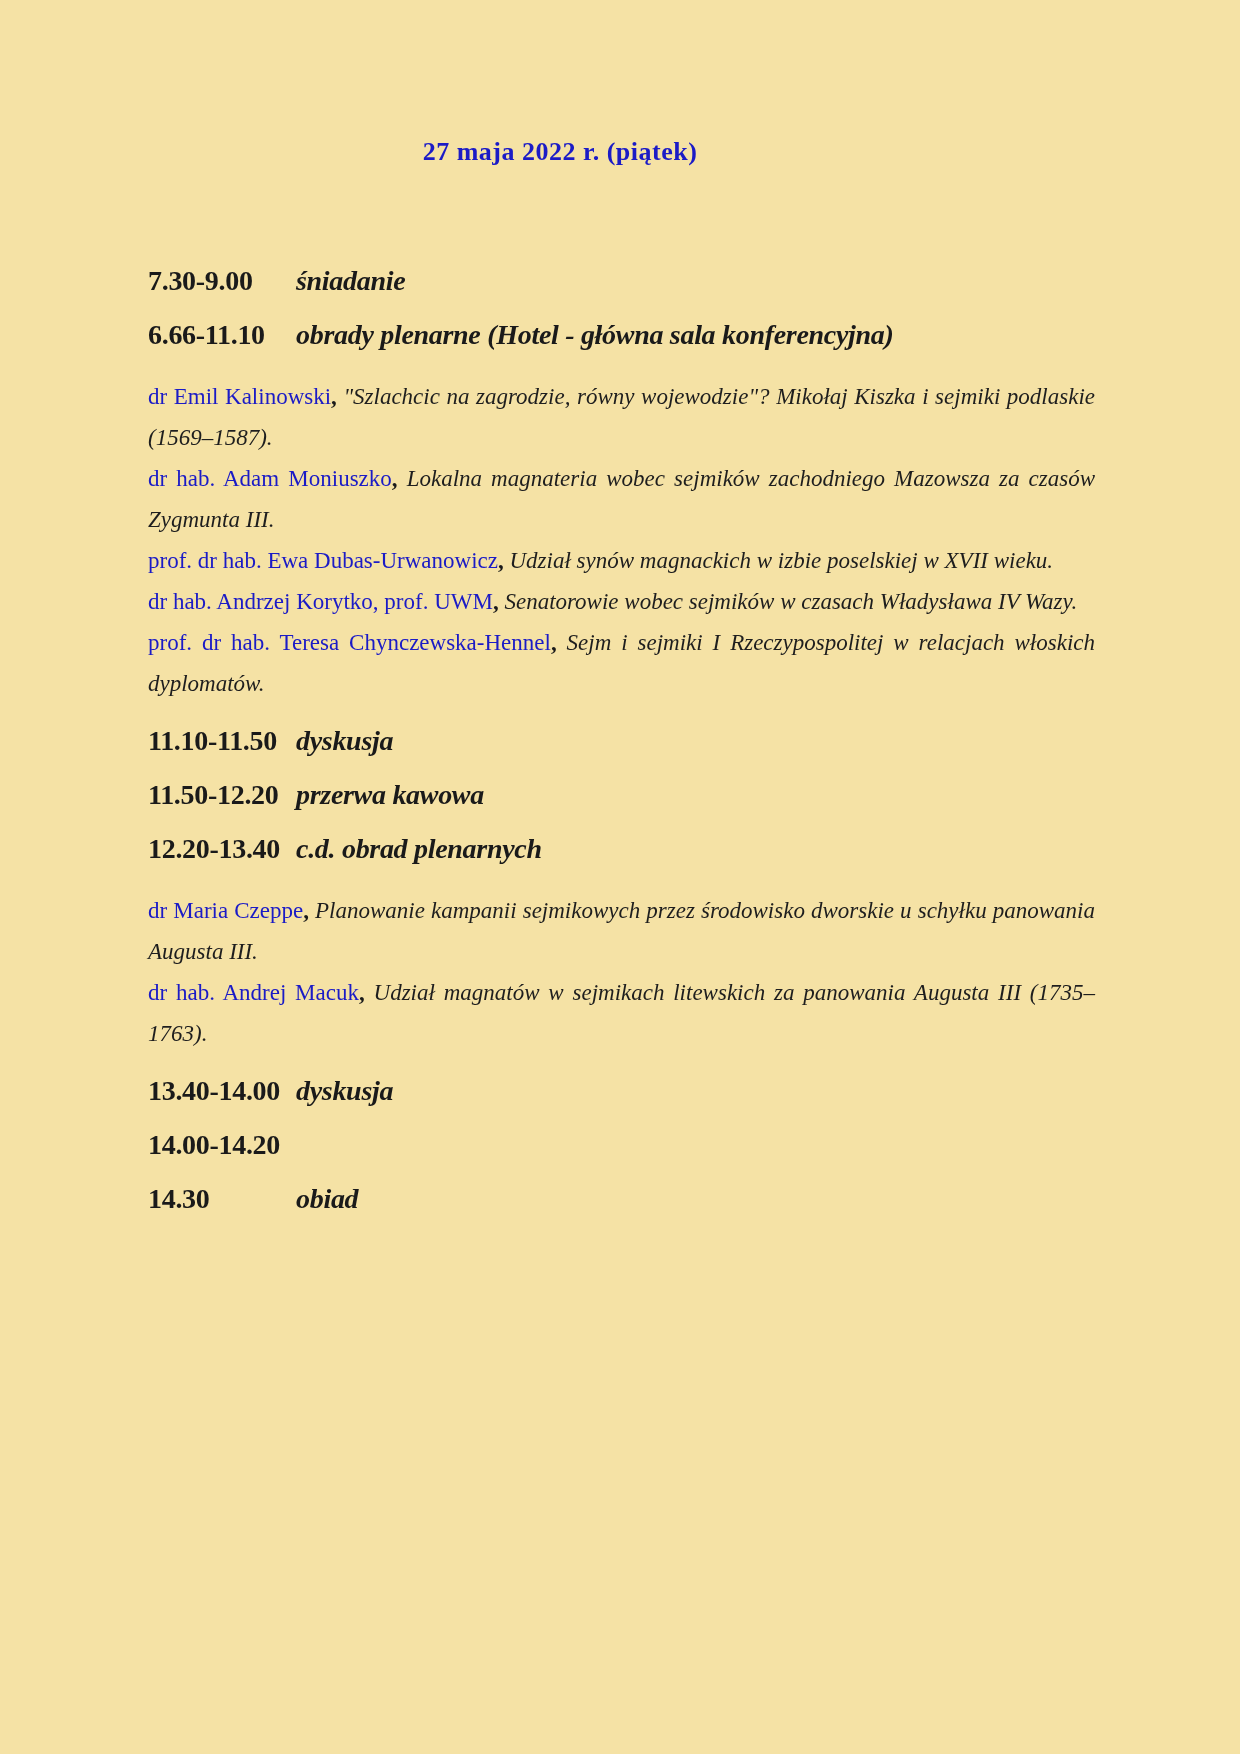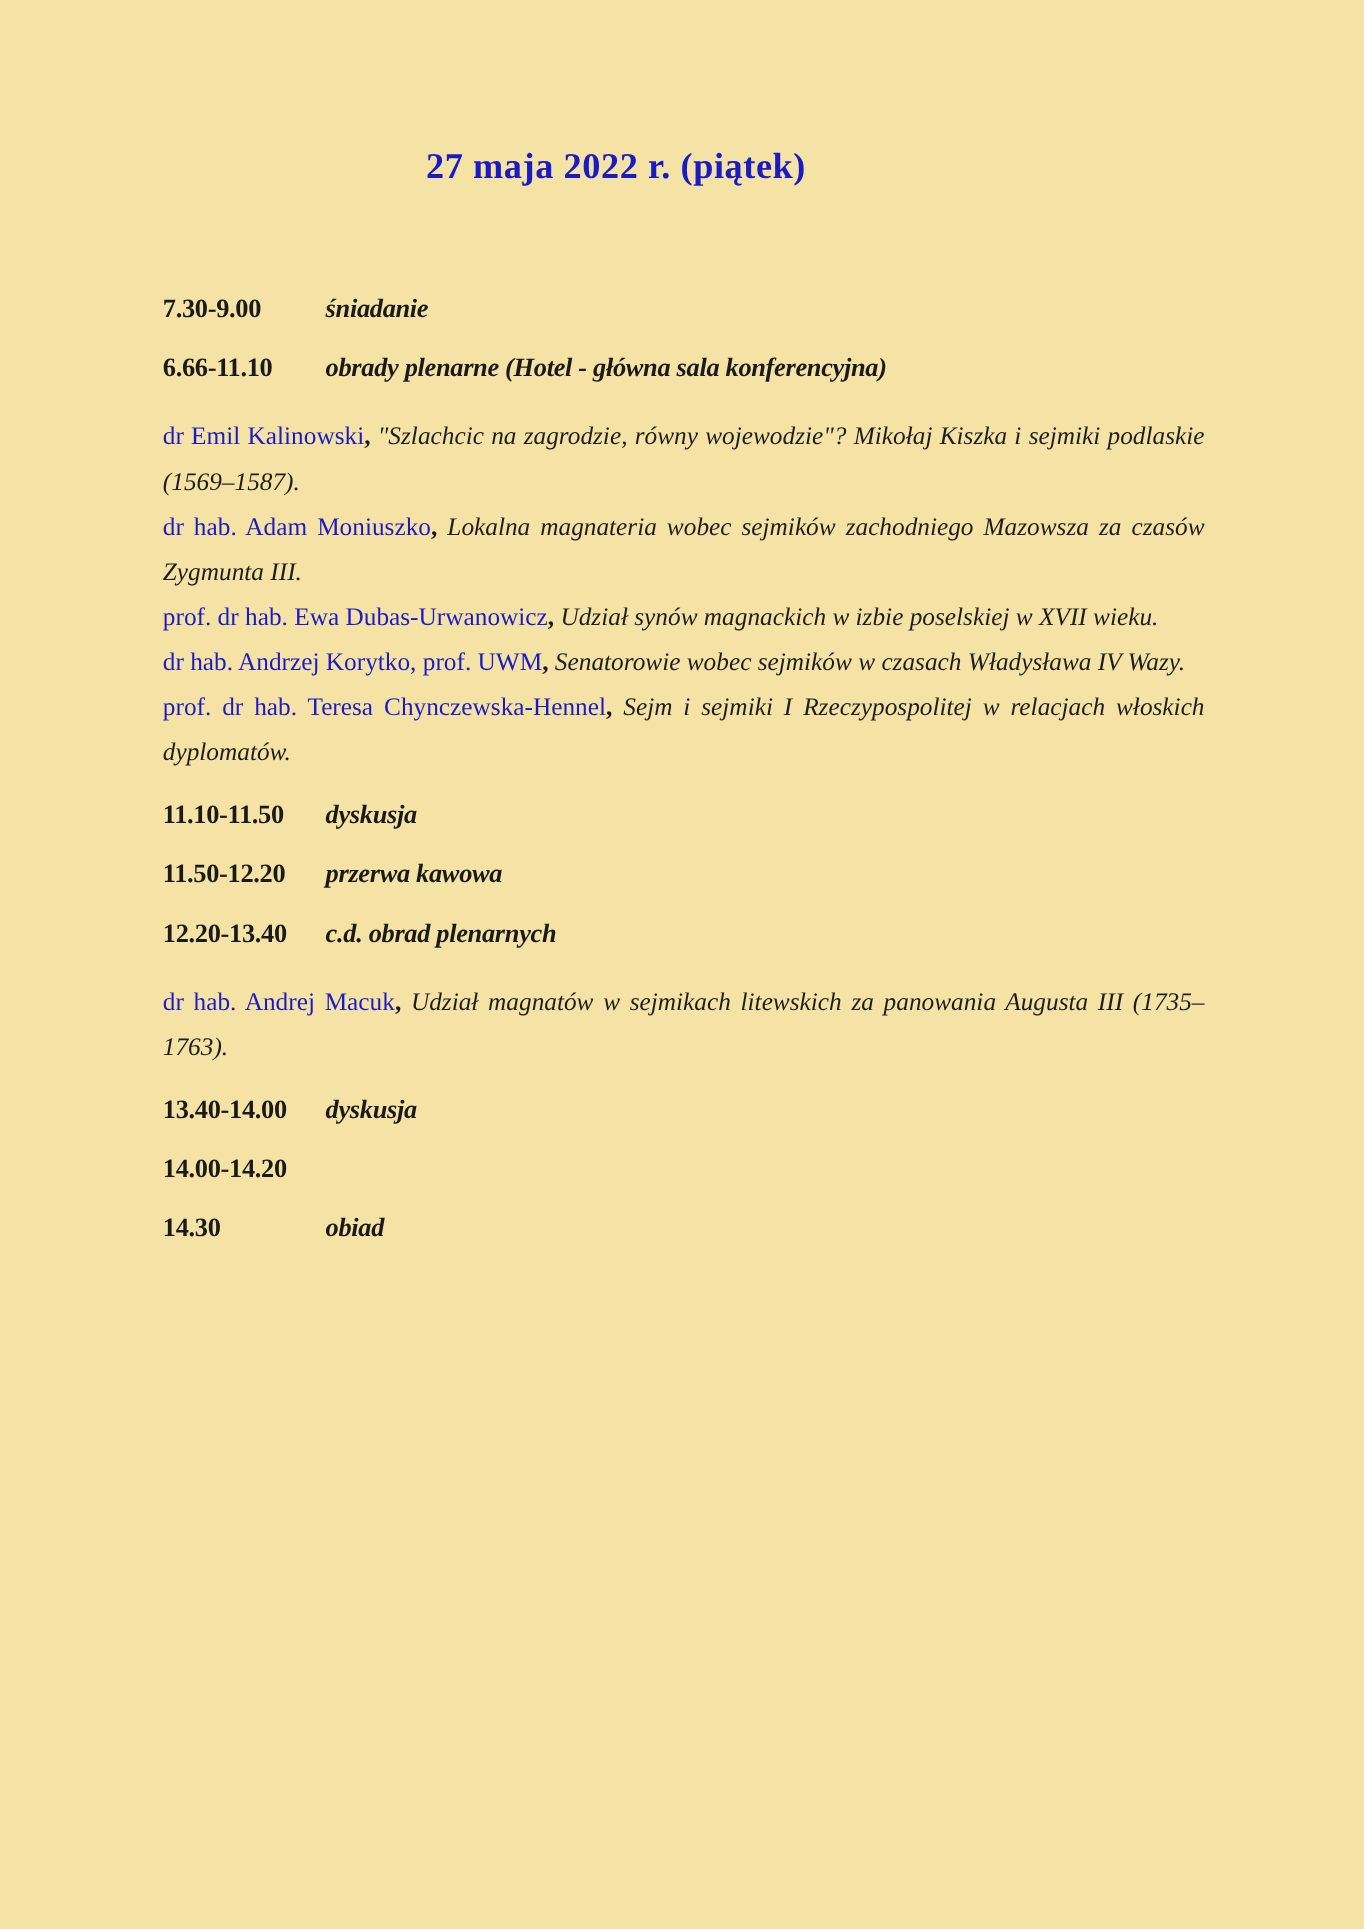--- a/index.html
+++ b/index.html
@@ -16,34 +16,34 @@
   }
   .page {
     position: relative;
     width: 1240px;
     height: 1754px;
   }
   .doc-title {
     margin: 132px 0 92px 140px;
     width: 840px;
     text-align: center;
-    font-size: 33px;
+    font-size: 26px;
     line-height: 40px;
     font-weight: bold;
     color: #1B1BC6;
     letter-spacing: 0.5px;
   }
   .content {
     margin: 0 145px 0 148px; 
   }
   .slot {
     display: flex;
     align-items: baseline;
     font-weight: bold;
-    font-size: 24px;
+    font-size: 28px;
     line-height: 34px;
     margin: 0 0 20px 0;
     letter-spacing: -0.3px;
   }
   .slot-time {
     width: 148px;
     flex: 0 0 148px;
   }
   .slot-label {
     flex: 1 1 auto;
@@ -107,20 +107,21 @@
       <span class="slot-time">11.50-12.20</span>
       <span class="slot-label">przerwa kawowa</span>
     </div>
 
     <div class="slot">
       <span class="slot-time">12.20-13.40</span>
       <span class="slot-label">c.d. obrad plenarnych</span>
     </div>
 
     <div class="talk-group">
+      <p class="talk"><span class="talk-speaker">dr Maria Czeppe</span><span class="talk-sep">, </span><span class="talk-title">Planowanie kampanii sejmikowych przez środowisko dworskie u schyłku panowania Augusta III.</span></p>
       <p class="talk"><span class="talk-speaker">dr hab. Andrej Macuk</span><span class="talk-sep">, </span><span class="talk-title">Udział magnatów w sejmikach litewskich za panowania Augusta III (1735–1763).</span></p>
     </div>
 
     <div class="slot">
       <span class="slot-time">13.40-14.00</span>
       <span class="slot-label">dyskusja</span>
     </div>
 
     <div class="slot">
       <span class="slot-time">14.00-14.20</span>

